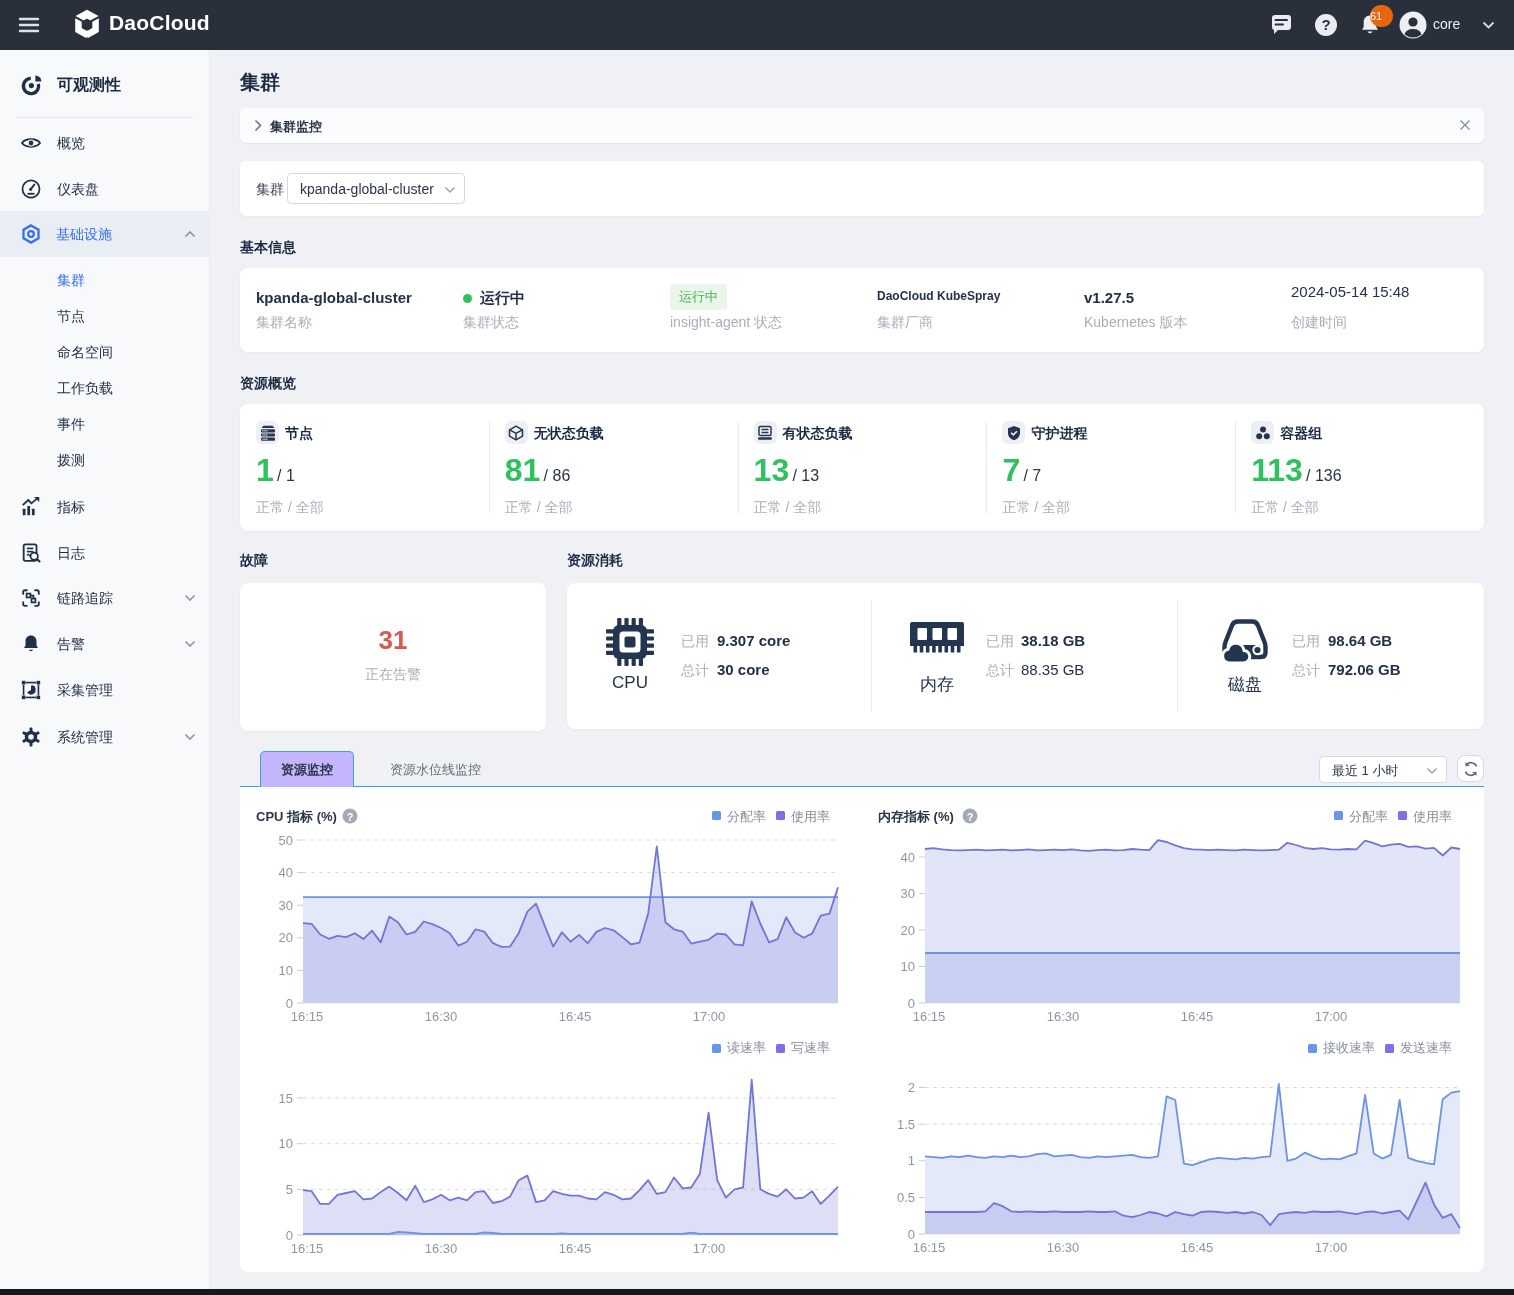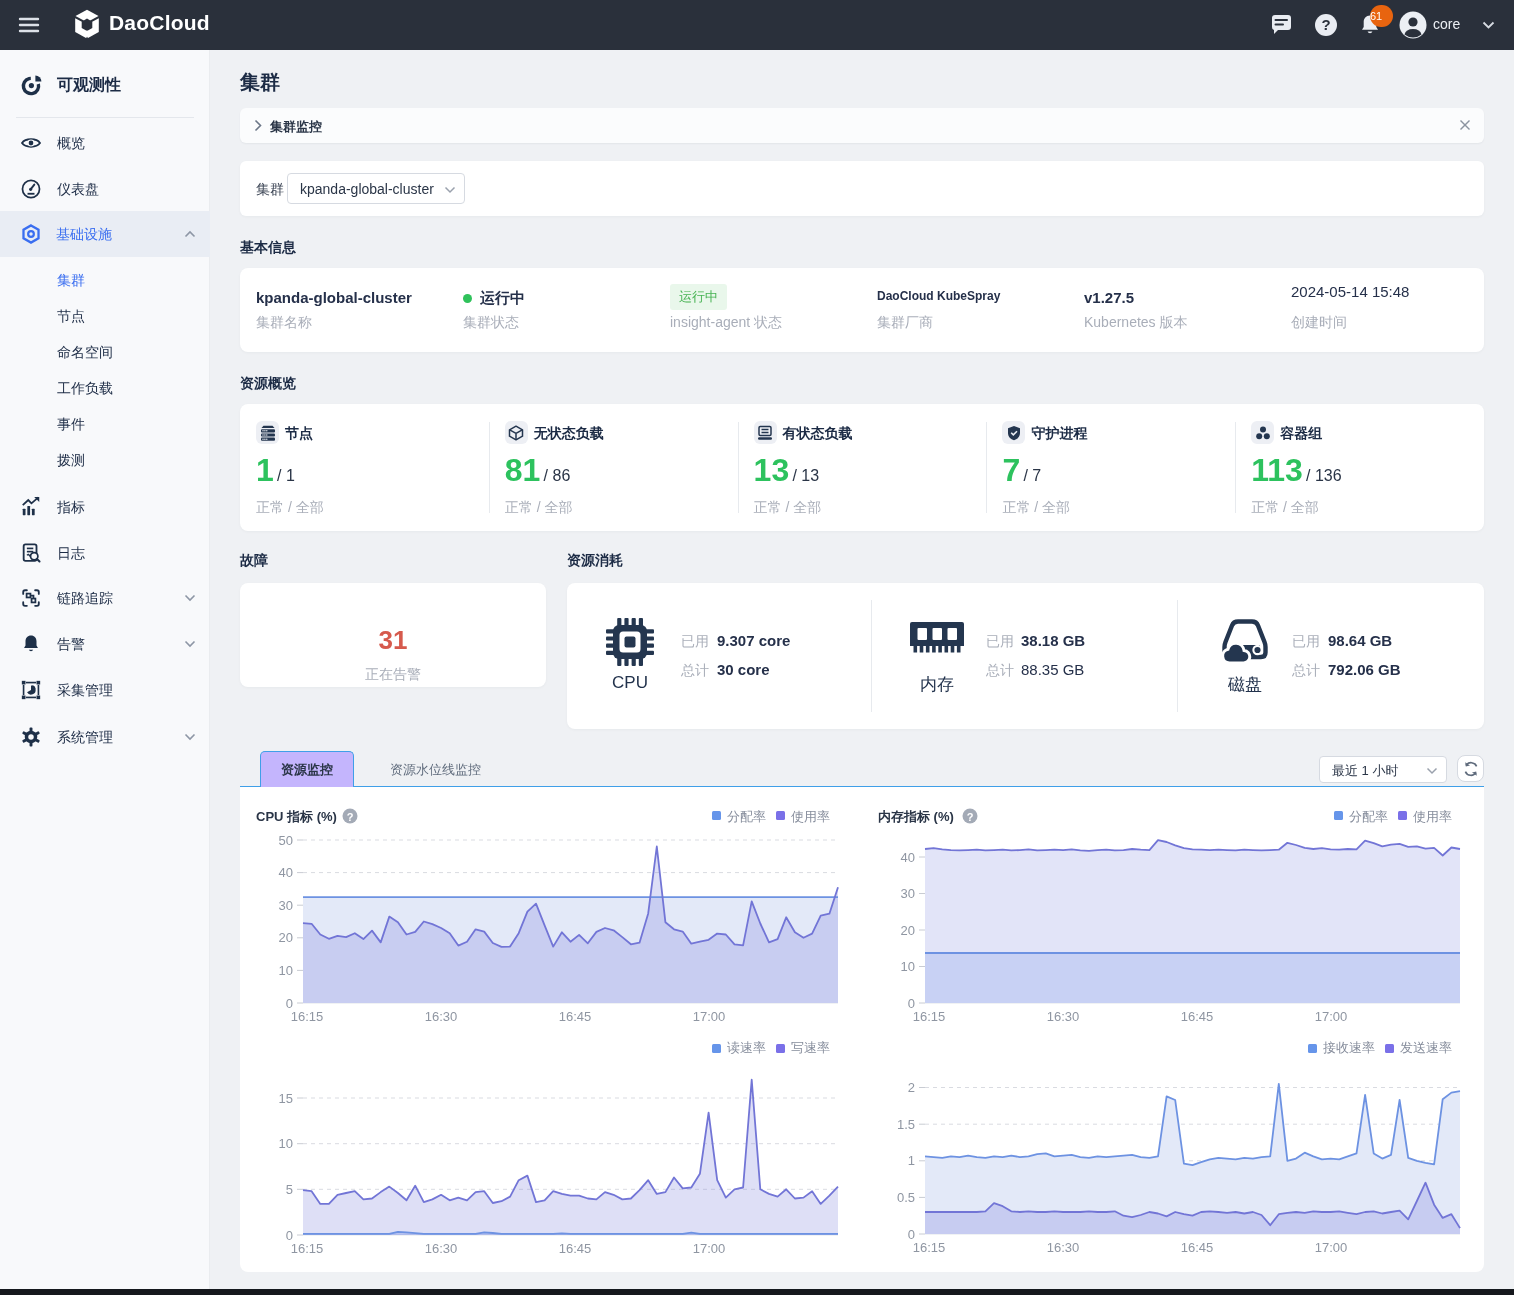--- a/index.html
+++ b/index.html
@@ -307,21 +307,21 @@
           </g>
         </svg>
       </div>
     </div>
     <div class="abs" style="left:1040.2px;top:21px;font-size:14px;font-weight:700;color:#1c2b45">容器组</div>
     <div class="abs" style="left:1011.2px;top:47px;font-size:32px;font-weight:700;color:#2dc25e;line-height:38px">113<span style="font-size:16px;font-weight:400;color:#2a3547"> / 136</span></div>
     <div class="abs" style="left:1011.2px;top:95px;font-size:14px;color:#a9aeb9">正常 / 全部</div>
   </div>
 <div class="sect" style="left:240px;top:552px">故障</div>
 <div class="sect" style="left:567px;top:552px">资源消耗</div>
-<div class="card" style="left:240px;top:583px;width:306px;height:104px">
+<div class="card" style="left:240px;top:583px;width:306px;height:148px">
     <div class="abs" style="left:0;top:42px;width:306px;text-align:center;font-size:26px;font-weight:700;color:#d65a4d">31</div>
     <div class="abs" style="left:0;top:83px;width:306px;text-align:center;font-size:14px;color:#a9aeb9">正在告警</div>
   </div>
 <div class="card" style="left:567px;top:583px;width:917px;height:146px">
     <div class="abs" style="left:304px;top:17px;height:112px;border-left:1px solid #e7eaee"></div>
     <div class="abs" style="left:610px;top:17px;height:112px;border-left:1px solid #e7eaee"></div>
     <div class="abs" style="left:37px;top:33px">
       <svg width="52" height="52" viewBox="0 0 52 52">
         <g fill="#24364f">
           <rect x="13.2" y="2" width="4.2" height="9" rx="1"></rect>

